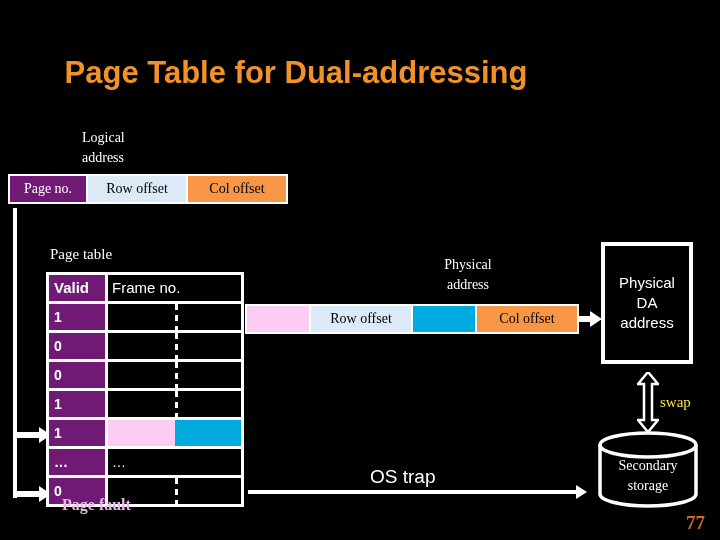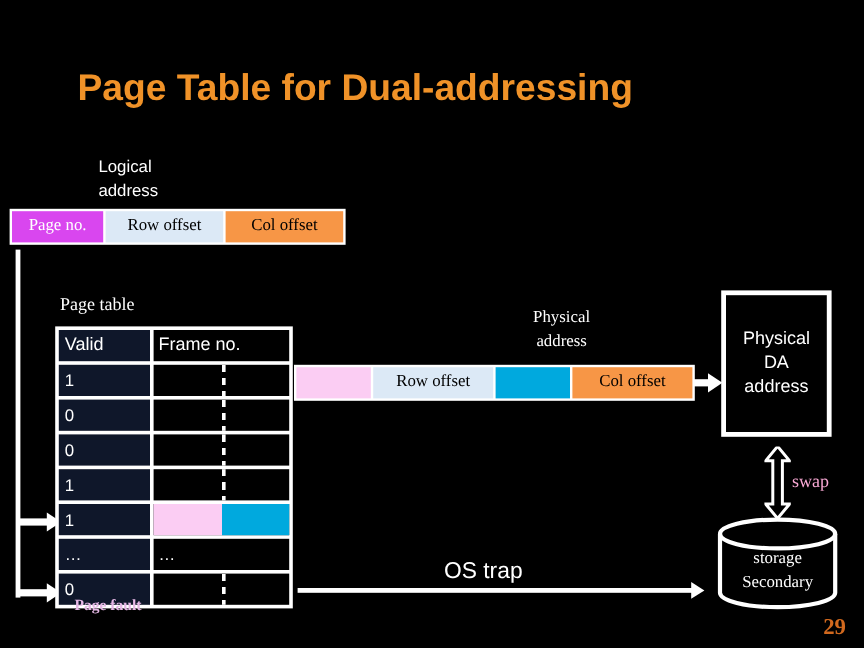--- a/index.html
+++ b/index.html
@@ -29,21 +29,21 @@
     color: #F09228;
     letter-spacing: 0px;
   }
 
   
   #logical-label {
     position: absolute;
     left: 82px;
     top: 128px;
     width: 110px;
-    font-family: Liberation Sans, sans-serif;
+    font-family: Liberation Serif, serif;
     font-size: 14px;
     color: #FFFFFF;
     line-height: 1.45;
   }
 
   
   #logical-bar {
     position: absolute;
     left: 8px;
     top: 174px;
@@ -54,21 +54,21 @@
     box-sizing: border-box;
   }
   #logical-bar .seg {
     height: 26px;
     line-height: 26px;
     font-family: "Liberation Serif", serif;
     font-size: 14px;
     text-align: center;
     box-sizing: border-box;
   }
-  .seg-pageno   { width: 76px;  background: #d946ef; color: #FFFFFF; }
+  .seg-pageno   { width: 76px;  background: #701a75; color: #FFFFFF; }
   .seg-rowoff-l { width: 98px;  background: #DCE9F6; color: #000000; margin-left: 2px; }
   .seg-coloff-l { width: 98px;  background: #F79646; color: #000000; margin-left: 2px; }
 
   
   #left-line {
     position: absolute;
     left: 13px;
     top: 208px;
     width: 4px;
     height: 290px;
@@ -120,28 +120,29 @@
     padding: 3px;
     box-sizing: border-box;
   }
   #page-table .row {
     display: flex;
     height: 26px;
     margin-bottom: 3px;
   }
   #page-table .row:last-child { margin-bottom: 0; }
   #page-table .cell-valid {
-    width: 76px;
-    background: #0f172a;
+    width: 56px;
+    background: #701a75;
     color: #FFFFFF;
     font-family: "Liberation Sans", sans-serif;
     font-size: 14px;
     line-height: 26px;
     padding-left: 5px;
     box-sizing: border-box;
+    font-weight: bold;
   }
   #page-table .cell-frame {
     flex: 1;
     margin-left: 3px;
     background: #000000;
     color: #FFFFFF;
     font-family: "Liberation Sans", sans-serif;
     font-size: 14px;
     line-height: 26px;
     padding-left: 4px;
@@ -176,21 +177,21 @@
     width: 50%;
     background: #00A9DE;
   }
 
   #page-fault {
     position: absolute;
     left: 62px;
     top: 496px;
     font-family: "Liberation Serif", serif;
     font-weight: bold;
-    font-size: 13px;
+    font-size: 16px;
     color: #E6B8E6;
   }
 
   
   #physical-label {
     position: absolute;
     left: 418px;
     top: 255px;
     width: 100px;
     text-align: center;
@@ -252,21 +253,21 @@
     top: 372px;
     width: 22px;
     height: 60px;
   }
   #swap-label {
     position: absolute;
     left: 660px;
     top: 394px;
     font-family: "Liberation Serif", serif;
     font-size: 15px;
-    color: #f9a8d4;
+    color: #fde047;
   }
 
   
   #secondary {
     position: absolute;
     left: 595px;
     top: 430px;
     width: 106px;
     height: 82px;
   }
@@ -413,26 +414,26 @@
     <polygon points="11,0 21,12 15,12 15,48 21,48 11,60 1,48 7,48 7,12 1,12" fill="none" stroke="#FFFFFF" stroke-width="2.5"></polygon>
   </svg>
   <div id="swap-label">swap</div>
 
   <div id="secondary">
     <svg width="106" height="82" viewBox="0 0 106 82">
       <ellipse cx="53" cy="15" rx="48" ry="12" fill="none" stroke="#FFFFFF" stroke-width="3.5"></ellipse>
       <path d="M5,15 L5,64 A48,12 0 0,0 101,64 L101,15" fill="none" stroke="#FFFFFF" stroke-width="3.5"></path>
     </svg>
     <div class="cyl-label">
+      <div>Secondary</div>
       <div>storage</div>
-      <div>Secondary</div>
     </div>
   </div>
 
   <div id="ostrap-label">OS trap</div>
   <div class="harrow" id="ostrap-arrow">
     <div class="shaft"></div>
     <div class="head"></div>
   </div>
 
-  <div id="page-number">29</div>
+  <div id="page-number">77</div>
 
 </div>
 
 </body></html>

